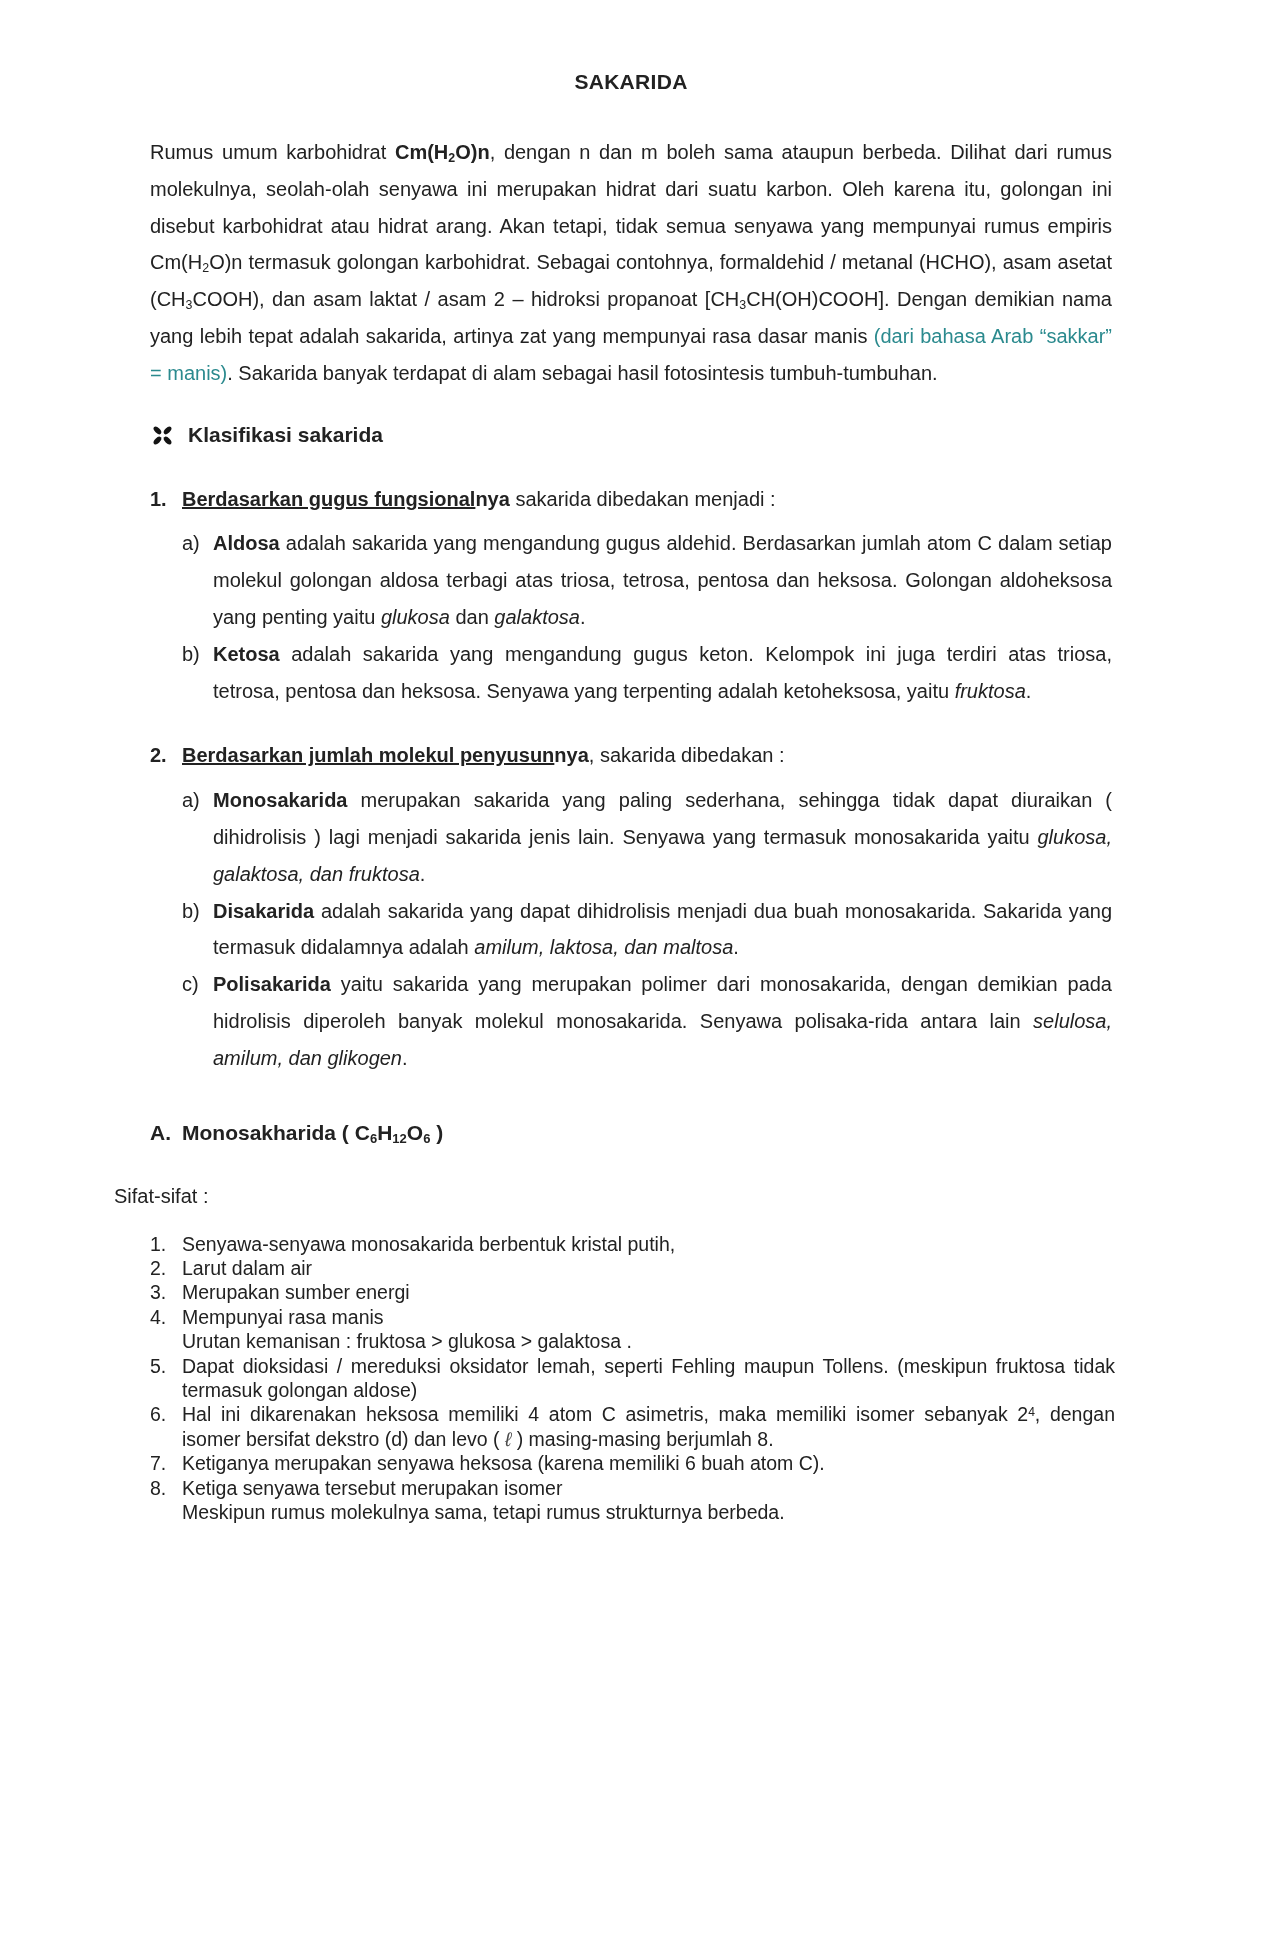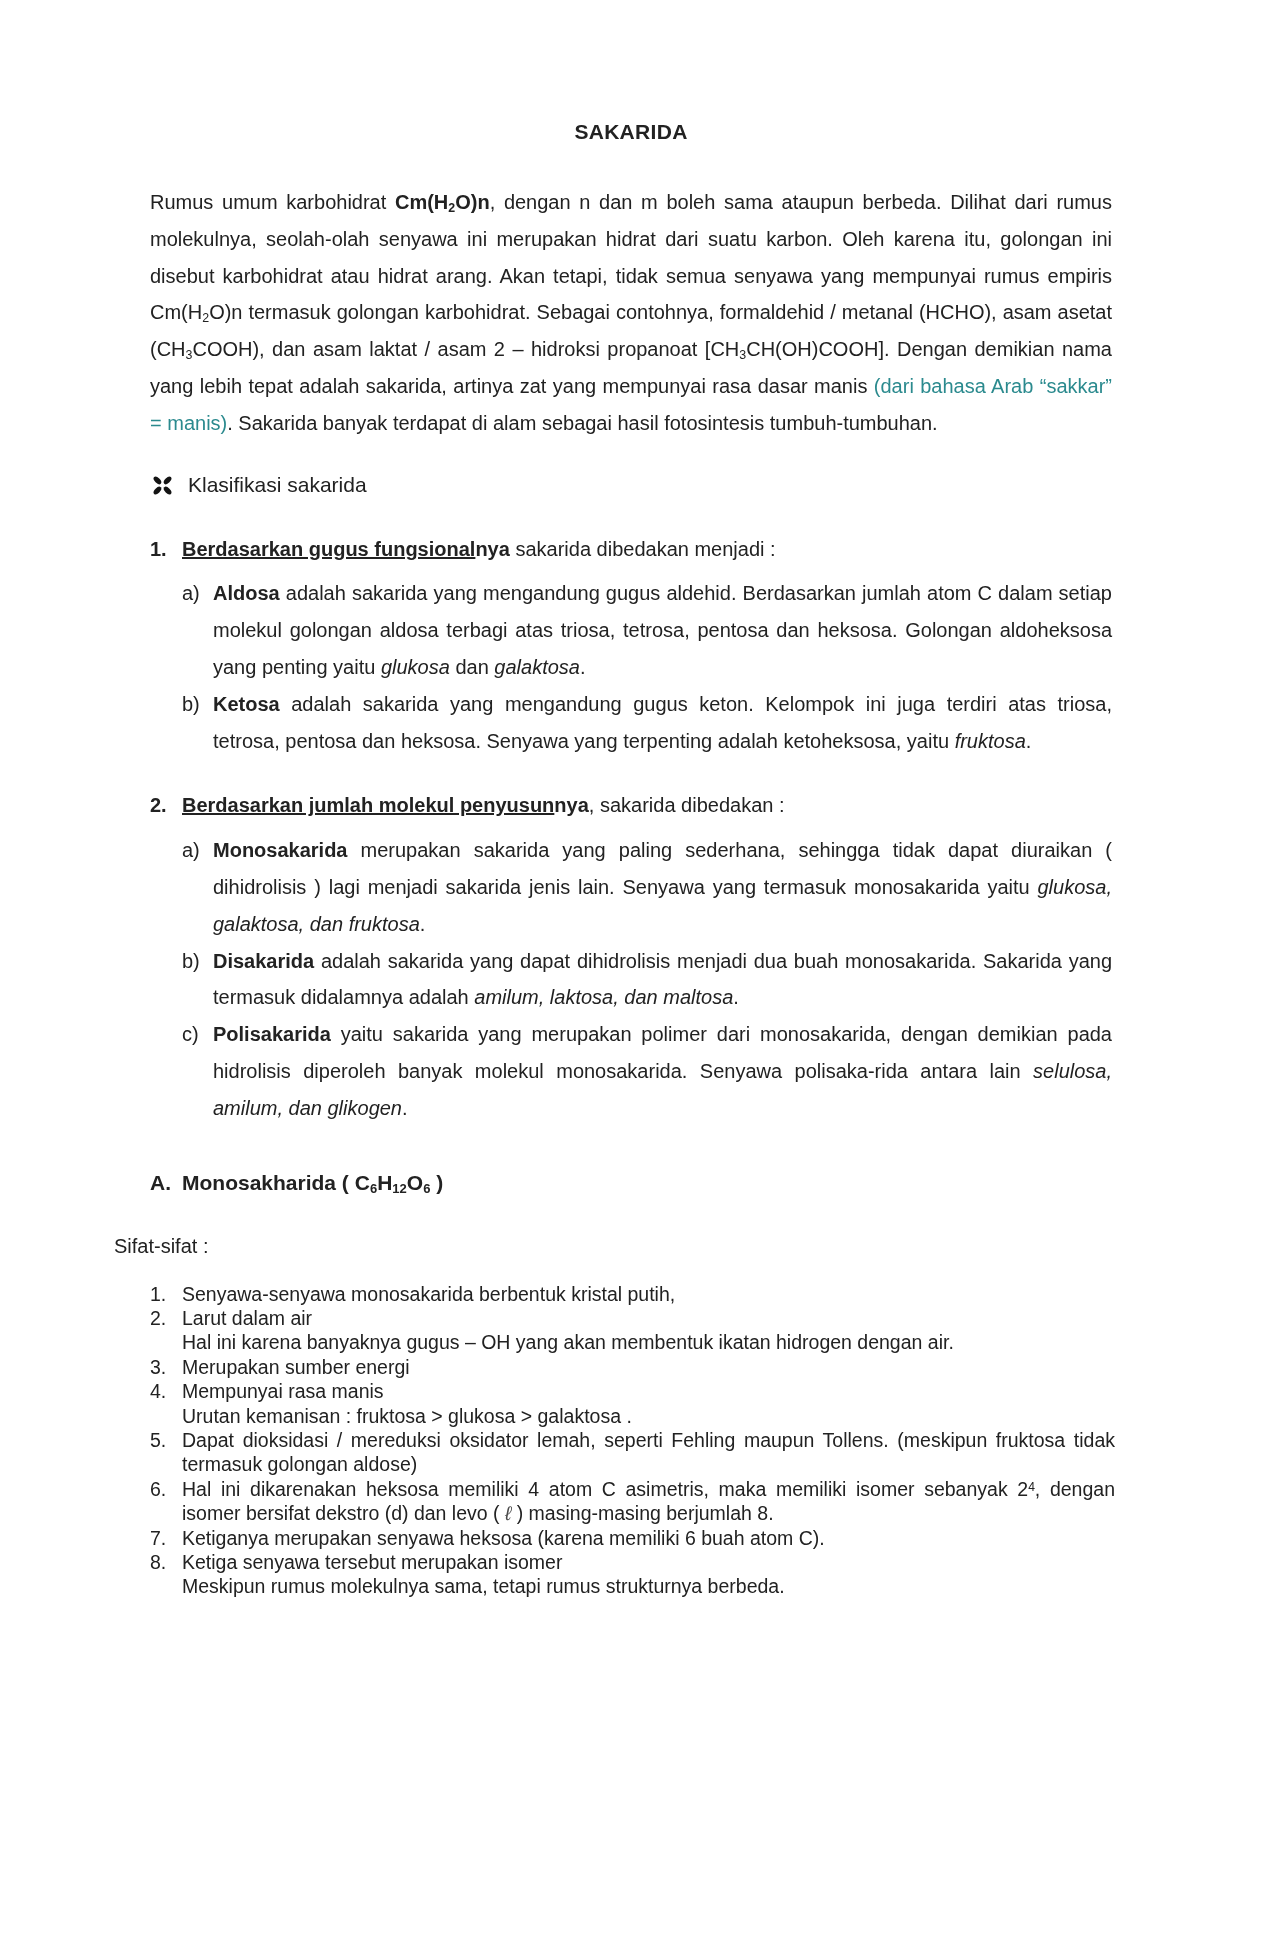--- a/index.html
+++ b/index.html
@@ -7,30 +7,30 @@
     width:1275px;height:1950px;background:#ffffff;color:#222;
     font-family:"Liberation Sans", sans-serif;overflow:hidden;
   }
   .page{width:1275px;height:1950px;position:relative;}
   .b{font-weight:bold;}
   .i{font-style:italic;}
   .u{text-decoration:underline;}
   sub{font-size:0.62em;vertical-align:-0.25em;line-height:0;}
   sup{font-size:0.62em;vertical-align:0.45em;line-height:0;}
   .title{
-    margin:120px 163px 0 150px;text-align:center;
+    margin:70px 163px 0 150px;text-align:center;
     font-size:21px;font-weight:bold;letter-spacing:0.3px;
   }
   .intro{
     margin:40px 163px 0 150px;font-size:20px;line-height:36.8px;
     text-align:justify;
   }
   .heading{
     margin:31px 163px 0 150px;display:flex;align-items:center;gap:13px;
-    font-size:21px;font-weight:normal;
+    font-size:21px;font-weight:bold;
   }
   .dingbat{flex:none;display:inline-flex;}
   .olist{margin:33px 163px 0 150px;font-size:20px;line-height:36.8px;}
   .olist.second{margin-top:28px;}
   .row{display:flex;}
   .num{width:32px;flex:none;font-weight:bold;}
   .sub{margin-top:8px;margin-left:32px;}
   .subitem{display:flex;}
   .sublabel{width:31px;flex:none;}
   .subbody{flex:1;text-align:justify;}
@@ -119,21 +119,20 @@
       <span class="pnum">1.</span>
       <span class="plines">
         <span class="pline"><span>Senyawa-senyawa monosakarida berbentuk kristal putih,</span></span>
 
       </span>
     </div>
     <div class="prop">
       <span class="pnum">2.</span>
       <span class="plines">
         <span class="pline"><span>Larut dalam air</span></span>
-        <span class="pline"><span>Hal ini karena banyaknya gugus – OH yang akan membentuk ikatan hidrogen dengan air.</span></span>
       </span>
     </div>
     <div class="prop">
       <span class="pnum">3.</span>
       <span class="plines">
         <span class="pline"><span>Merupakan sumber energi</span></span>
 
       </span>
     </div>
     <div class="prop">

